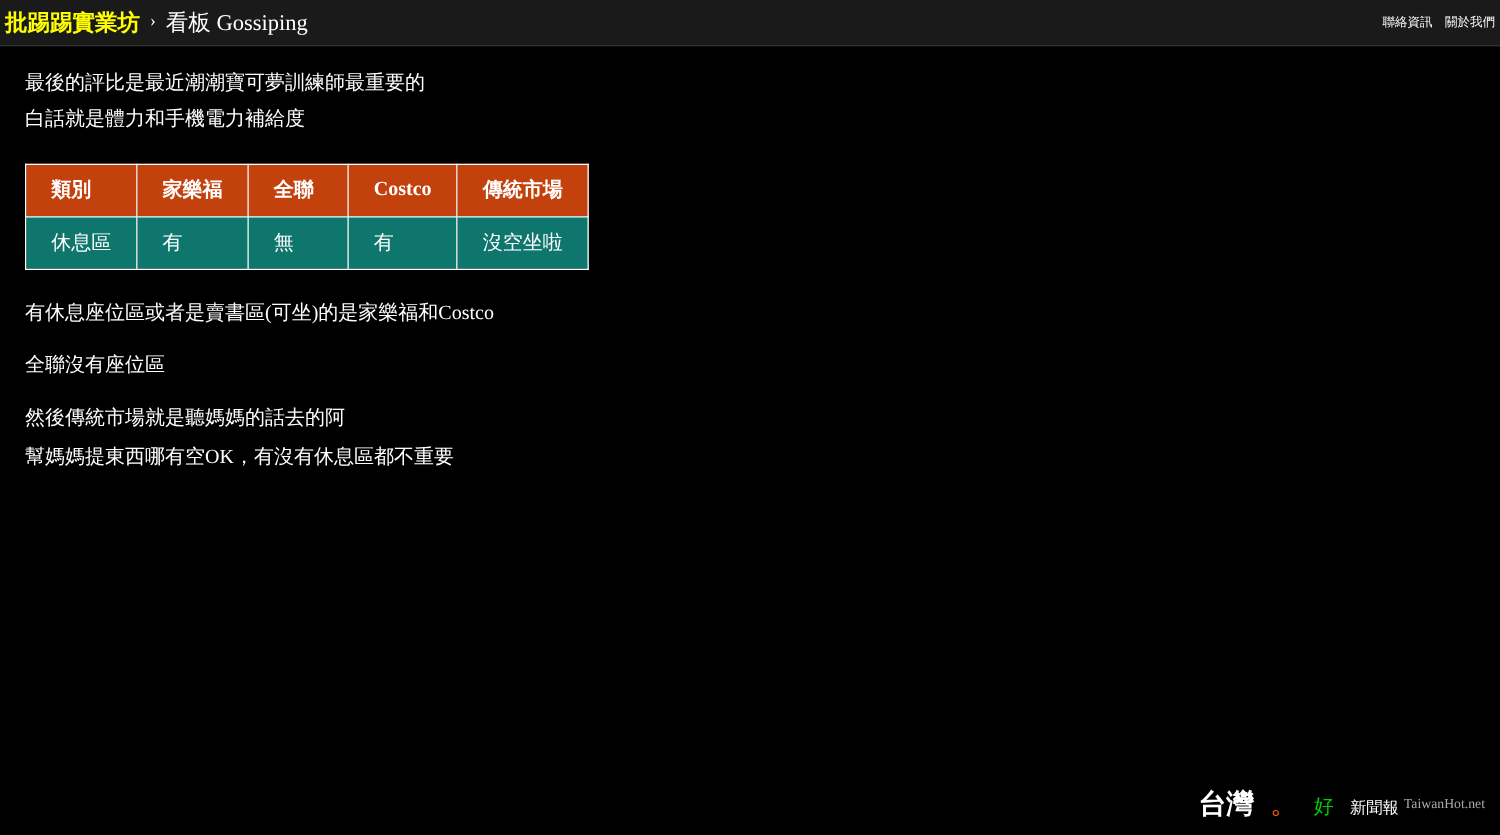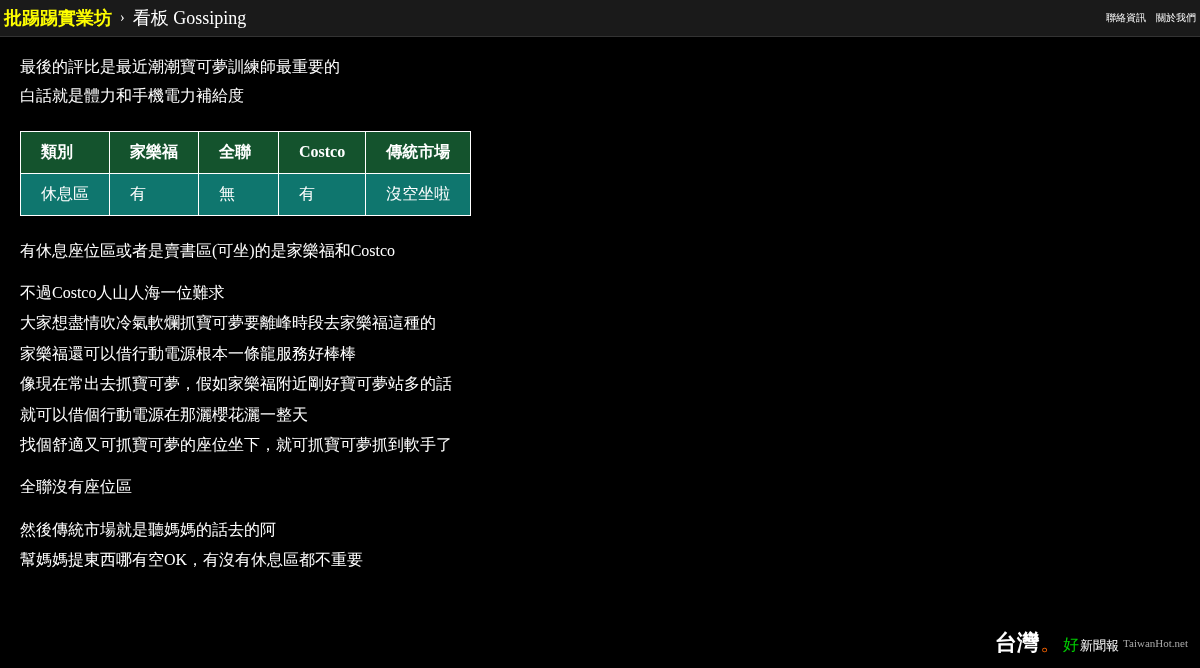--- a/index.html
+++ b/index.html
@@ -91,21 +91,21 @@
     .comparison-table td {
       border: 1px solid #ffffff;
       padding: 10px 20px;
       color: #ffffff;
       font-size: 16px;
       text-align: left;
       min-width: 80px;
     }
 
     .comparison-table th {
-      background-color: #14532d;
+      background-color: #c2410c;
     }
 
     .comparison-table td {
       background-color: #0f766e;
     }
 
     .body-text {
       color: #ffffff;
       font-size: 16px;
       line-height: 1.9;
@@ -186,33 +186,27 @@
           <td>休息區</td>
           <td>有</td>
           <td>無</td>
           <td>有</td>
           <td>沒空坐啦</td>
         </tr>
       </tbody>
   </table>
 
   <div class="body-text" id="para-0">有休息座位區或者是賣書區(可坐)的是家樂福和Costco</div>
-  <div class="body-text" id="para-1" style="white-space: pre-line;">不過Costco人山人海一位難求
-大家想盡情吹冷氣軟爛抓寶可夢要離峰時段去家樂福這種的
-家樂福還可以借行動電源根本一條龍服務好棒棒
-像現在常出去抓寶可夢，假如家樂福附近剛好寶可夢站多的話
-就可以借個行動電源在那灑櫻花灑一整天
-找個舒適又可抓寶可夢的座位坐下，就可抓寶可夢抓到軟手了</div>
   <div class="body-text" id="para-2">全聯沒有座位區</div>
   <div class="body-text" id="para-3" style="white-space: pre-line;">然後傳統市場就是聽媽媽的話去的阿
 幫媽媽提東西哪有空OK，有沒有休息區都不重要</div>
 
 </div>
 
 <div class="footer-brand">
-  <span style="display:flex; align-items:baseline; gap:1px;">
+  <span style="display:flex; align-items:baseline; gap:13px;">
     <span class="footer-taiwan">台灣</span>
     <span class="footer-dot">。</span>
     <span class="footer-good">好</span>
     <span class="footer-news">新聞報</span>
   </span>
   <span class="footer-sub">TaiwanHot.net</span>
 </div>
 
 </body></html>

